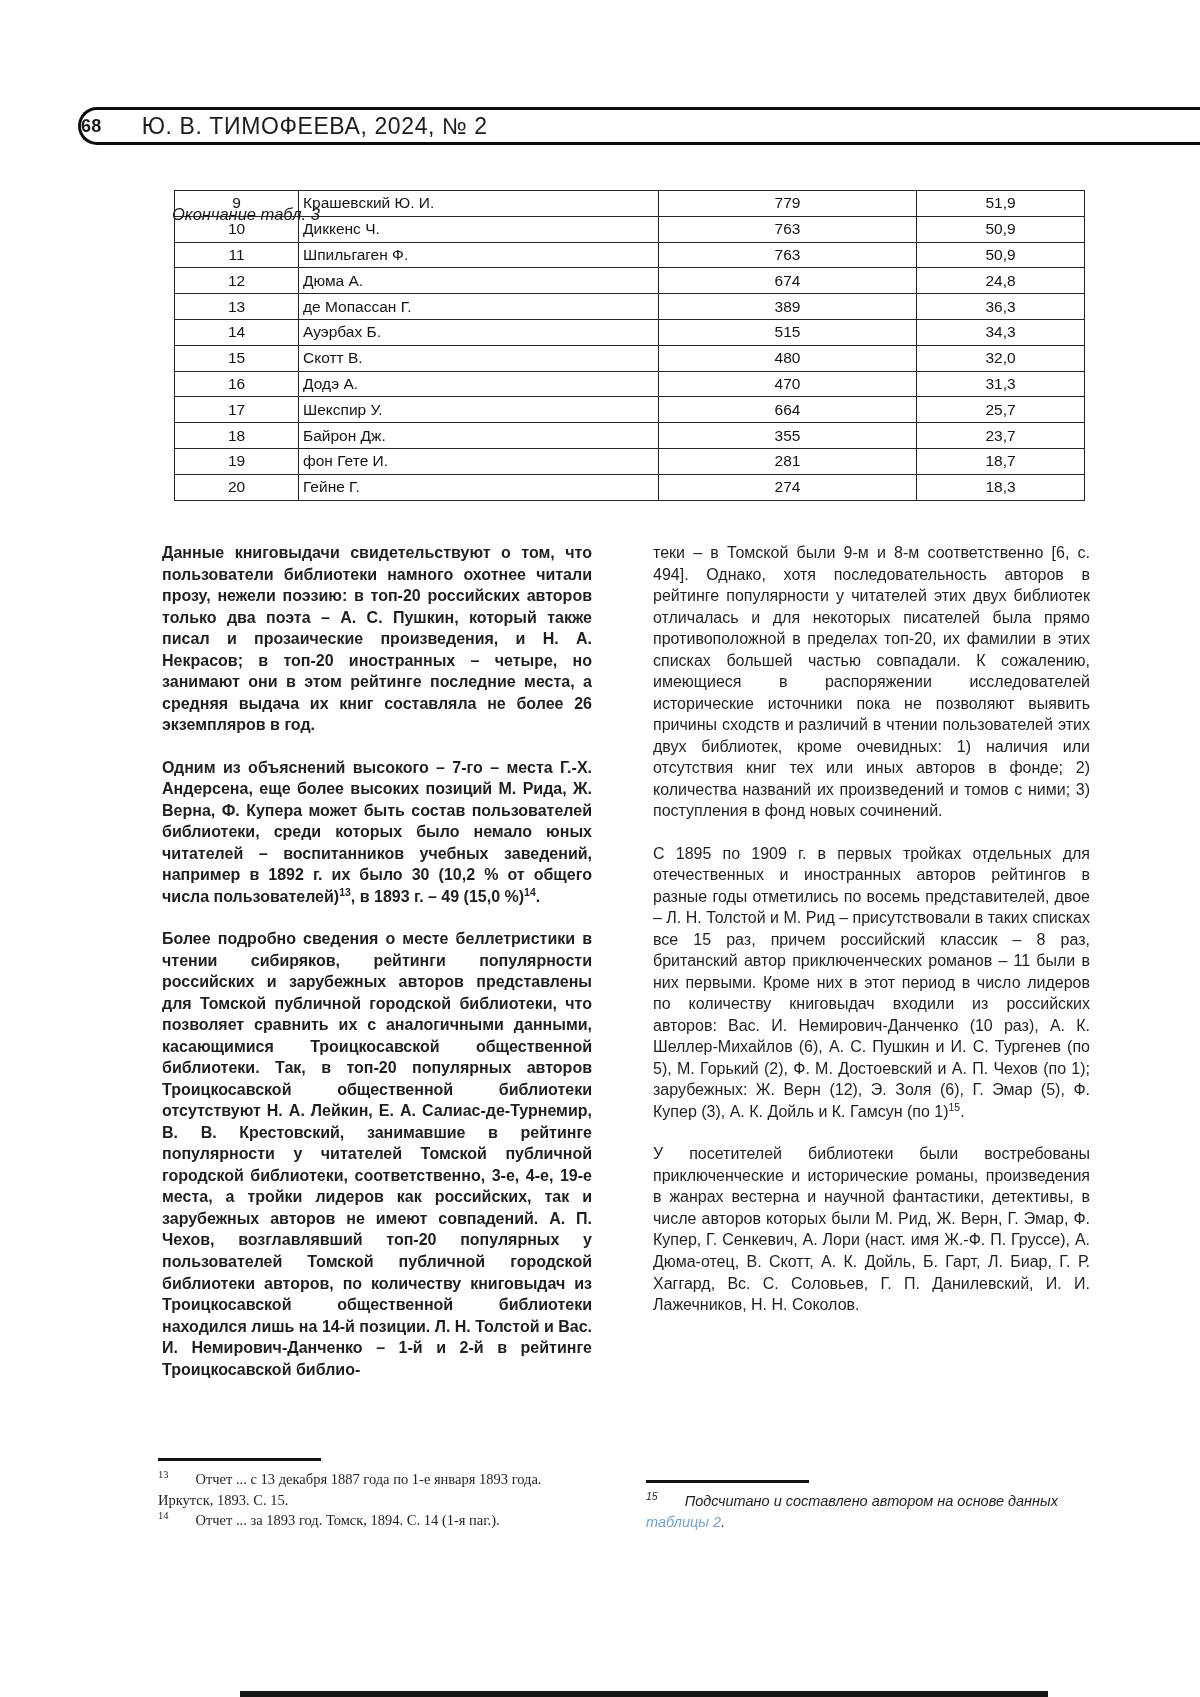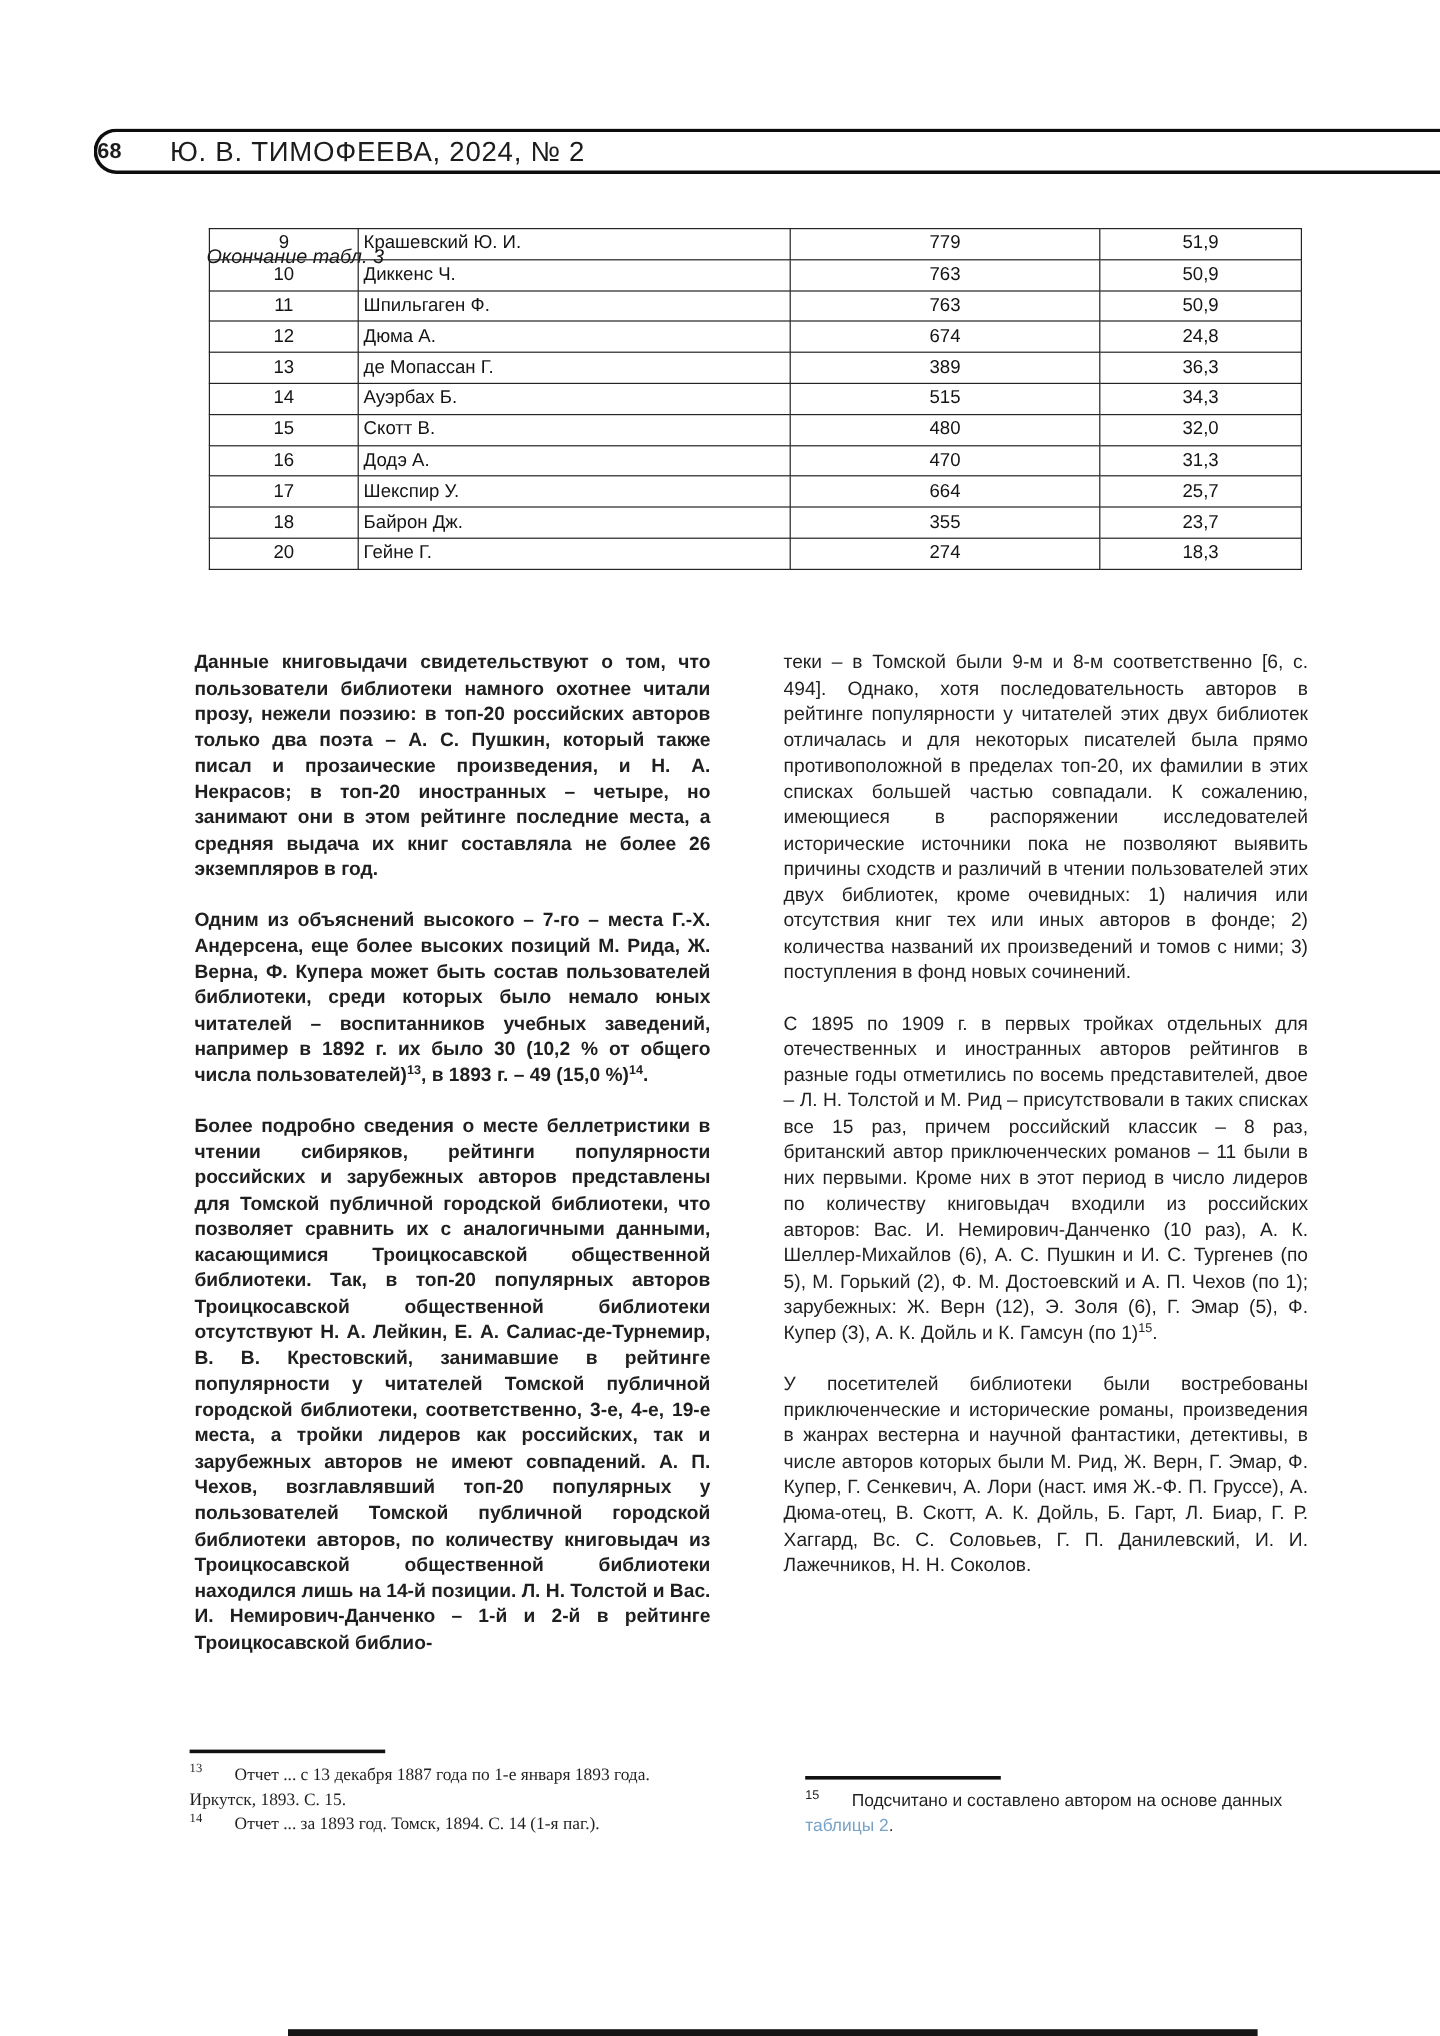--- a/index.html
+++ b/index.html
@@ -32,21 +32,21 @@
     position:absolute;top:542px;text-align:justify;font-size:16px;line-height:1.345;
     color:#1f1f1f;
   }
   .col-left{left:162px;width:430px;font-weight:bold;}
   .col-right{left:653px;width:437px;}
   .col p{margin:0 0 21px 0;}
   sup{font-size:10.5px;line-height:0;vertical-align:super;}
   
   .fnblock{position:absolute;font-size:14.5px;line-height:1.42;color:#1f1f1f;text-align:left;}
   .fn-left{left:158px;top:1458px;width:432px;font-family:Liberation Serif, serif;}
-  .fn-right{left:671px;top:1480px;width:437px;}
+  .fn-right{left:646px;top:1480px;width:437px;font-style:italic;}
   .fnrule{width:163px;border-top:3px solid #111;margin:0 0 8px 0;}
   .fnblock p{margin:0;}
   .fnblock p > sup:first-child{margin-right:27px;}
   .link{color:#77a3c8;cursor:pointer;}
   
   .bottom-bar{position:absolute;left:240px;bottom:0;width:808px;height:6px;background:#161616;}
 </style>
 </head>
 <body>
 
@@ -119,20 +119,26 @@
         <td class="c2">664</td>
         <td class="c3">25,7</td>
       </tr>
       <tr>
         <td class="c0">18</td>
         <td class="c1">Байрон Дж.</td>
         <td class="c2">355</td>
         <td class="c3">23,7</td>
       </tr>
       <tr>
+        <td class="c0">19</td>
+        <td class="c1">фон Гете И.</td>
+        <td class="c2">281</td>
+        <td class="c3">18,7</td>
+      </tr>
+      <tr>
         <td class="c0">20</td>
         <td class="c1">Гейне Г.</td>
         <td class="c2">274</td>
         <td class="c3">18,3</td>
       </tr>
     </tbody>
 </table>
 
 <div class="col col-left">
   <p>Данные книговыдачи свидетельствуют о том, что пользователи библиотеки намного охотнее читали прозу, нежели поэзию: в топ-20 российских авторов только два поэта – А. С. Пушкин, который также писал и прозаические произведения, и Н. А. Некрасов; в топ-20 иностранных – четыре, но занимают они в этом рейтинге последние места, а средняя выдача их книг составляла не более 26 экземпляров в год.</p>

